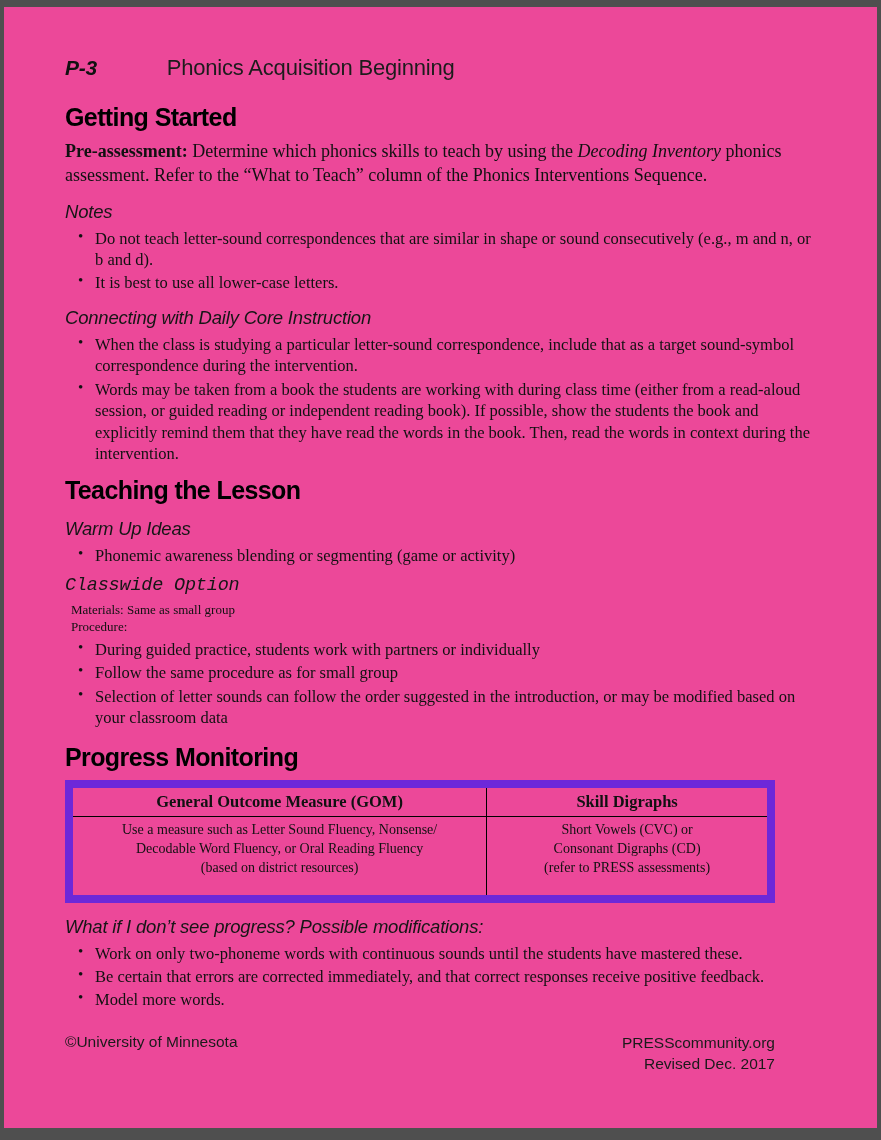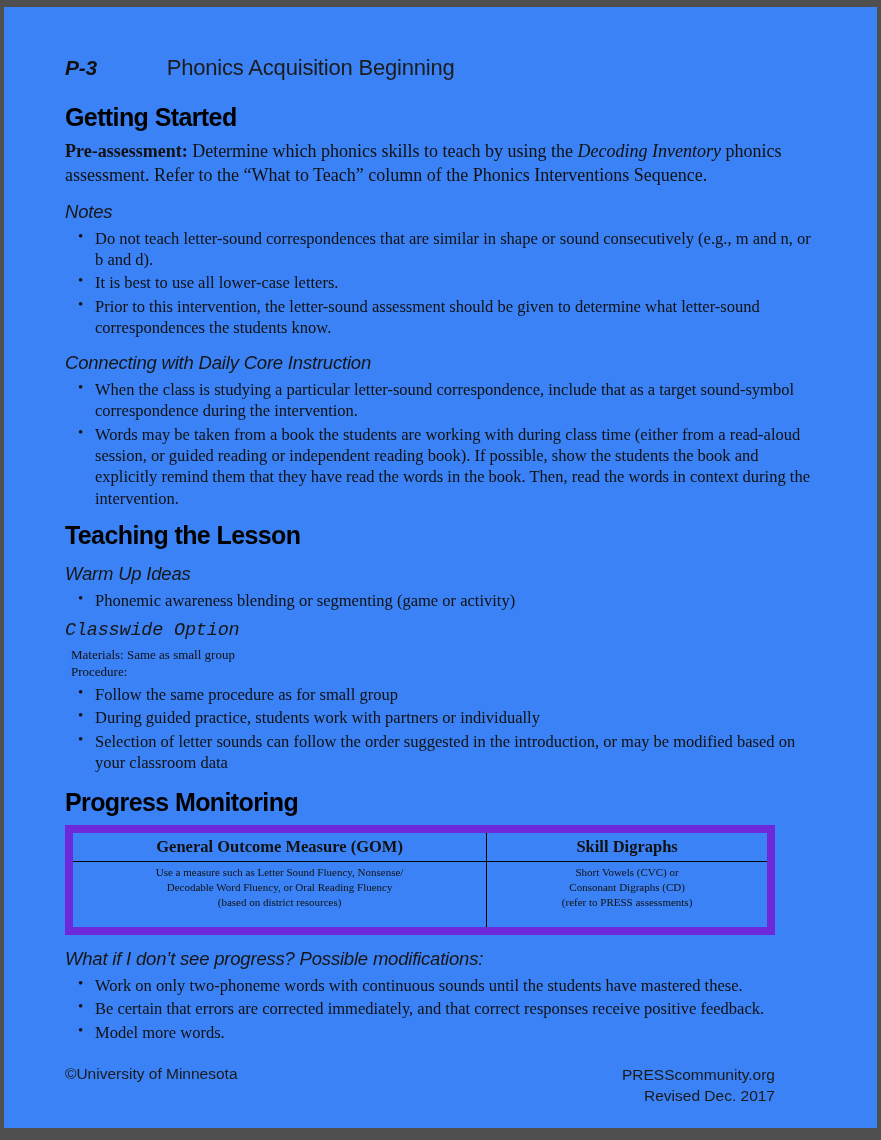--- a/index.html
+++ b/index.html
@@ -1,18 +1,18 @@
 <!DOCTYPE html>
 <html><head>
 <meta charset="utf-8">
 <style>
   html,body{margin:0;padding:0;background:#fff;}
   .page{
     width:881px;height:1140px;box-sizing:border-box;
-    background:#3b82f6;
+    background:#ec4899;
     border-style:solid;border-color:#4f4f4f;
     border-top-width:7px;border-left-width:4px;border-right-width:4px;border-bottom-width:12px;
     font-family:"Liberation Serif", serif;
     color:#111;
     overflow:hidden;
   }
   .content{box-sizing:border-box;width:100%;height:100%;padding:40px 56px 0 61px;}
 
   
   .doc-header{display:flex;align-items:baseline;margin:8px 0 22px 0;
@@ -37,21 +37,21 @@
   ul{list-style:none;margin:3px 0 8px 0;padding:0 0 0 30px;}
   li{position:relative;font-size:16.5px;line-height:1.3;margin:2px 0;}
   li::before{content:"•";position:absolute;left:-17px;top:-1px;font-size:15px;}
 
   .plain-line{font-size:13px;line-height:1.35;margin:0;padding-left:6px;}
 
   table{border-collapse:collapse;width:710px;margin:4px 0 8px 0;
     border:8px solid #6d28d9;}
   th,td{border:1.5px solid #000;text-align:center;}
   th{font-size:16.5px;font-weight:bold;padding:2px 4px;line-height:1.45;}
-  td{font-size:11px;padding:3px 8px 17px;line-height:1.38;white-space:pre-line;}
+  td{font-size:14px;padding:3px 8px 17px;line-height:1.38;white-space:pre-line;}
   .col-gom{width:59.5%;}
   .col-skill{width:40.5%;}
 
   .footer{display:flex;justify-content:space-between;align-items:flex-start;
     margin-top:22px;padding-right:46px;
     font-family:"Liberation Sans", sans-serif;font-size:15.5px;color:#1a1a1a;}
   .footer-right{text-align:right;line-height:1.35;}
 </style>
 </head>
 <body>
@@ -65,42 +65,41 @@
     </div>
 
     <h1>Getting Started</h1>
 
     <p class="body-text"><span class="bold-label">Pre-assessment:</span><span>  Determine which phonics skills to teach by using the </span><span class="italic">Decoding Inventory</span><span> phonics assessment. Refer to the “What to Teach” column of the Phonics Interventions Sequence.</span></p>
 
     <div class="subhead">Notes</div>
     <ul>
       <li>Do not teach letter-sound correspondences that are similar in shape or sound consecutively (e.g., m and n, or b and d).</li>
       <li>It is best to use all lower-case letters.</li>
-      <li>Prior to this intervention, the letter-sound assessment should be given to determine what letter-sound correspondences the students know.</li>
     </ul>
 
     <div class="subhead">Connecting with Daily Core Instruction</div>
     <ul>
       <li>When the class is studying a particular letter-sound correspondence, include that as a target sound-symbol correspondence during the intervention.</li>
       <li>Words may be taken from a book the students are working with during class time (either from a read-aloud session, or guided reading or independent reading book). If possible, show the students the book and explicitly remind them that they have read the words in the book. Then, read the words in context during the intervention.</li>
     </ul>
 
     <h1 style="margin-top:12px;">Teaching the Lesson</h1>
 
     <div class="subhead">Warm Up Ideas</div>
     <ul>
       <li>Phonemic awareness blending or segmenting (game or activity)</li>
     </ul>
 
     <div class="subhead" style="margin-top:3px;font-family:Liberation Mono, monospace;">Classwide Option</div>
     <p class="plain-line">Materials: Same as small group</p>
     <p class="plain-line">Procedure:</p>
     <ul>
+      <li>During guided practice, students work with partners or individually</li>
       <li>Follow the same procedure as for small group</li>
-      <li>During guided practice, students work with partners or individually</li>
       <li>Selection of letter sounds can follow the order suggested in the introduction, or may be modified based on your classroom data</li>
     </ul>
 
     <h1 style="margin-top:14px;">Progress Monitoring</h1>
 
     <table>
       <thead>
         <tr>
           <th class="col-gom">General Outcome Measure (GOM)</th>
           <th class="col-skill">Skill Digraphs</th>

